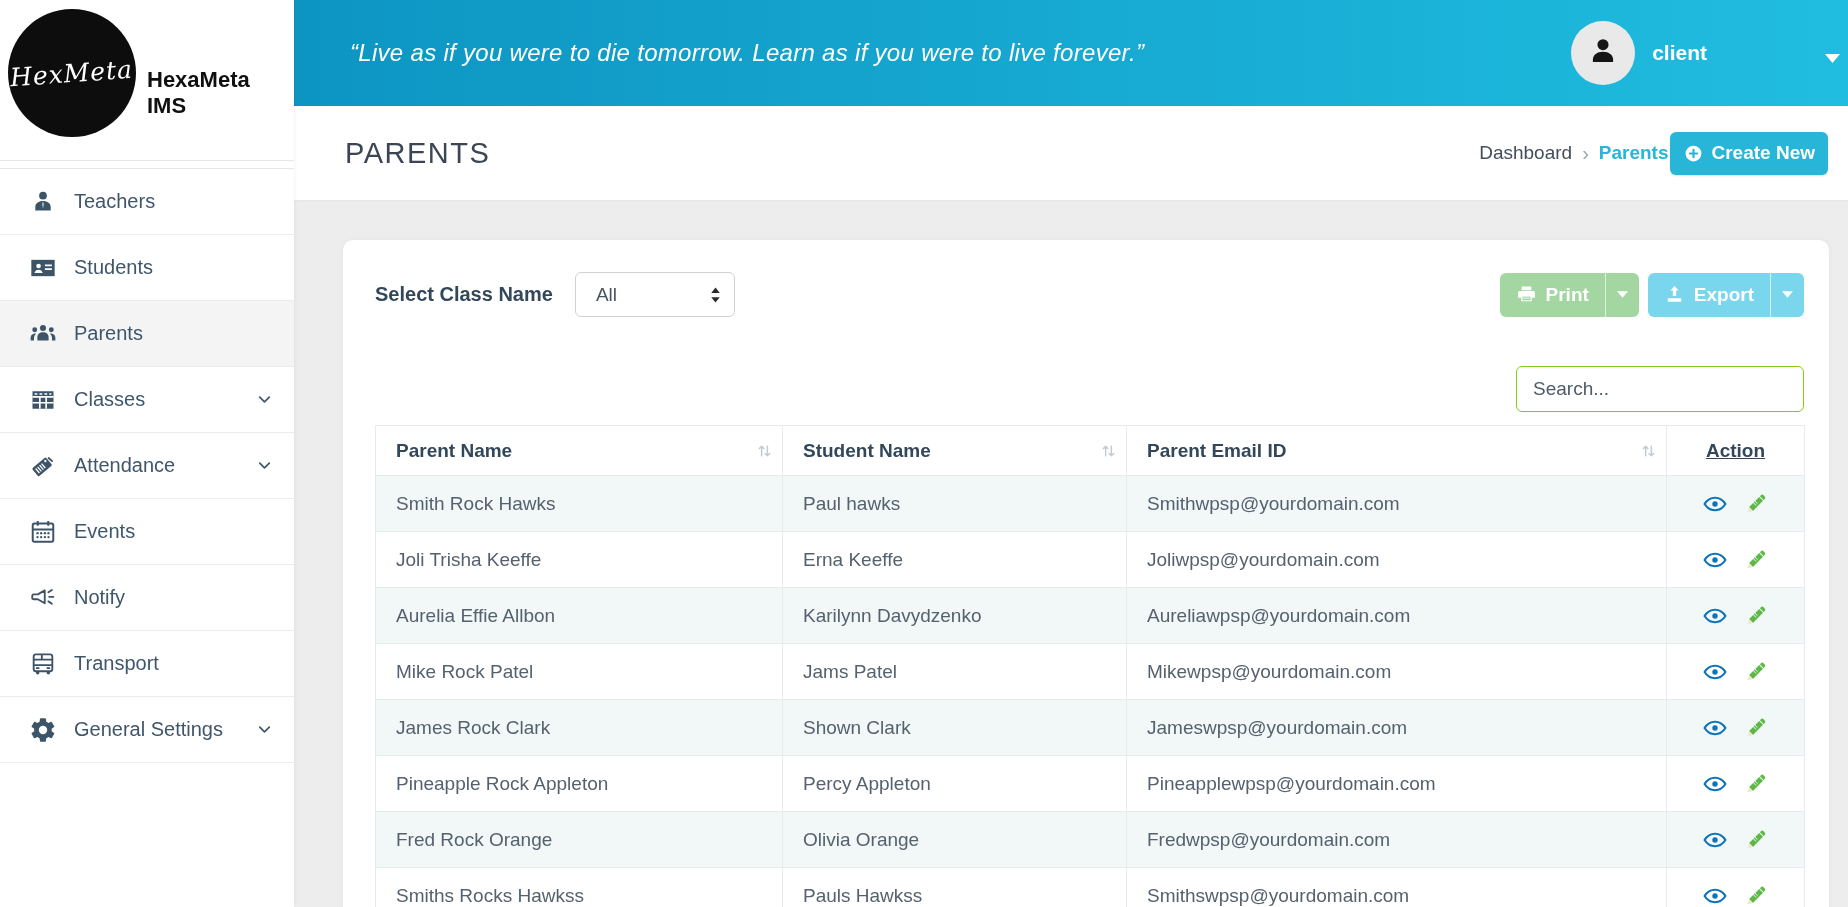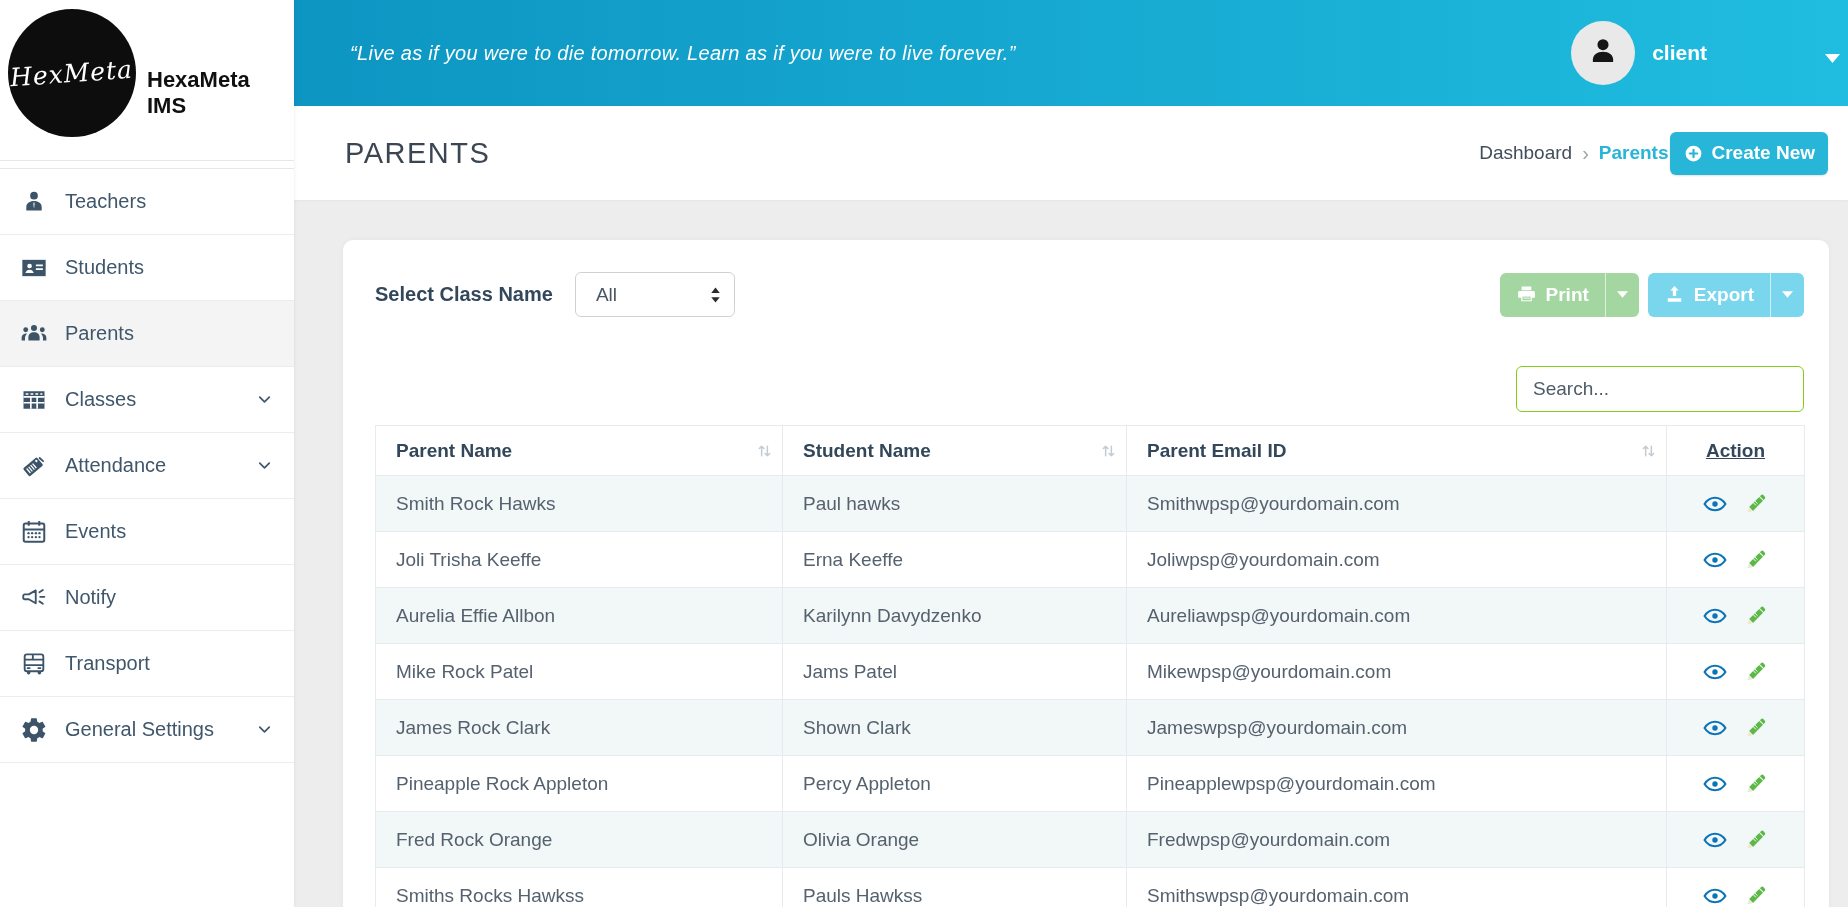--- a/index.html
+++ b/index.html
@@ -18,33 +18,33 @@
   }
   .app{display:flex; width:1848px; height:907px;}
 
   
   .sidebar{width:294px; flex-shrink:0; background:#fff; z-index:5; box-shadow:1px 0 3px rgba(0,0,0,.05); display:flex; flex-direction:column;}
   .logo-area{height:161px; position:relative; border-bottom:1px solid #e7e7e7; flex-shrink:0;}
   .logo-circle{position:absolute; left:8px; top:9px; width:128px; height:128px; border-radius:50%; background:#0d0d0d; display:flex; align-items:center; justify-content:center;}
   .logo-script{color:#fff; font-style:italic; font-family:"DejaVu Serif", serif; font-size:25px; transform:rotate(-4deg); letter-spacing:1px;}
   .brand-name{position:absolute; left:147px; top:67px; font-weight:bold; font-size:22px; color:#101010;}
   .nav{margin-top:7px; border-top:1px solid #e7e7e7;}
-  .nav-item{height:66px; display:flex; align-items:center; padding:0 22px 0 20px; border-bottom:1px solid #ececec; position:relative; cursor:pointer; background:#fff;}
+  .nav-item{height:66px; display:flex; align-items:center; padding:0 22px 0 29px; border-bottom:1px solid #ececec; position:relative; cursor:pointer; background:#fff;}
   .nav-item.active{background:#f4f4f4;}
   .nav-icon{width:28px; height:28px; color:#3d5468; margin-right:17px; display:inline-flex; flex-shrink:0;}
   .nav-icon svg{width:100%; height:100%;}
   .nav-label{font-size:20px; color:var(--sidebar-text);}
   .nav-chevron{position:absolute; right:20px; width:19px; height:19px; color:#44586c; display:inline-flex;}
   .nav-chevron svg{width:100%; height:100%;}
 
   
   .main{flex:1; display:flex; flex-direction:column; min-width:0;}
 
   .topbar{height:106px; flex-shrink:0; background:linear-gradient(90deg,var(--topbar-start),var(--topbar-end)); display:flex; align-items:center;}
-  .quote{margin-left:56px; color:#fff; font-style:italic; font-size:20px; letter-spacing:.3px;}
+  .quote{margin-left:56px; color:#fff; font-style:italic; font-size:24px; letter-spacing:.3px;}
   .user-area{margin-left:auto; display:flex; align-items:center; cursor:pointer;}
   .avatar{width:64px; height:64px; border-radius:50%; background:#e9e9e9; display:flex; align-items:center; justify-content:center; flex-shrink:0;}
   .avatar svg{width:38px; height:38px;}
   .username{color:#fff; font-weight:bold; font-size:21px; margin-left:17px;}
   .user-caret{margin-left:118px; margin-right:8px; width:15px; height:9px; display:inline-flex;}
   .user-caret svg{width:100%; height:100%;}
 
   .page-header{height:94px; flex-shrink:0; background:#fff; display:flex; align-items:center; padding:0 20px 0 51px; box-shadow:0 1px 2px rgba(0,0,0,.04);}
   .page-title{font-size:29px; font-weight:500; color:#3c4653; letter-spacing:1.5px;}
   .header-right{margin-left:auto; display:flex; align-items:center; gap:1px;}

